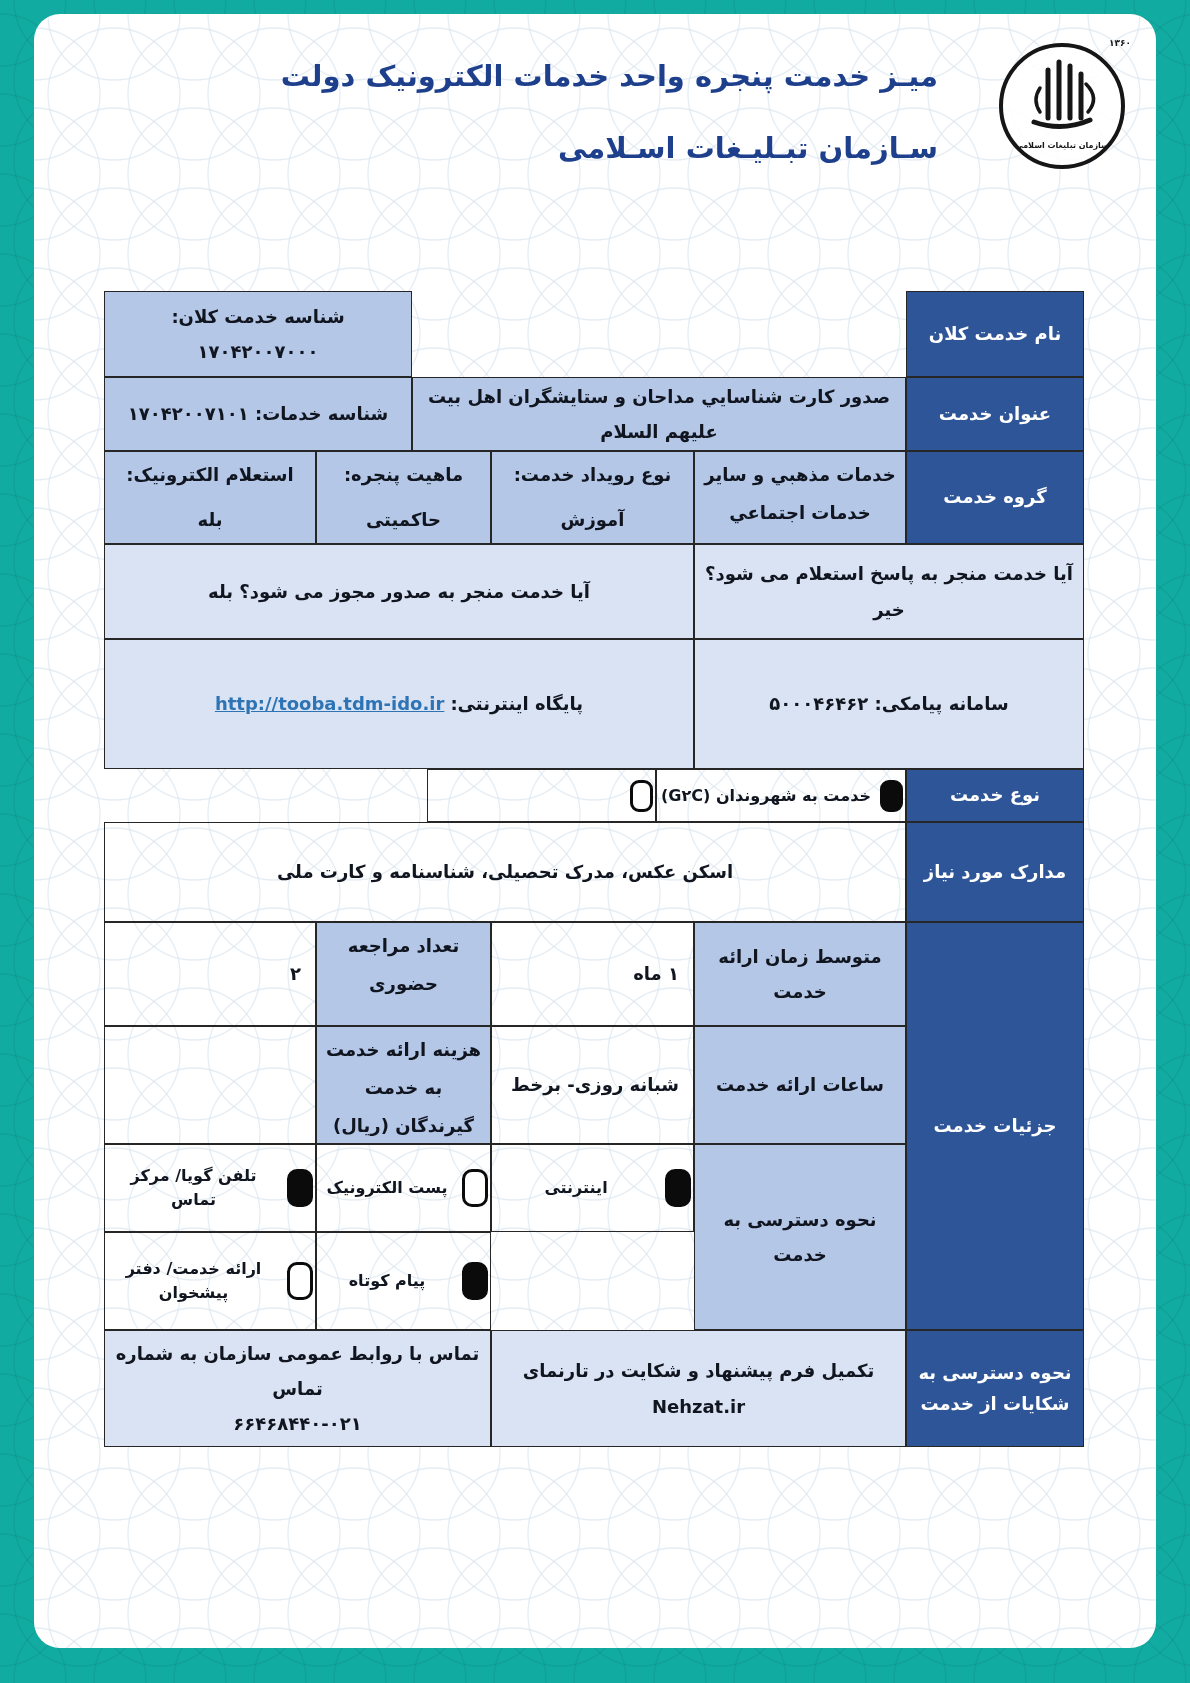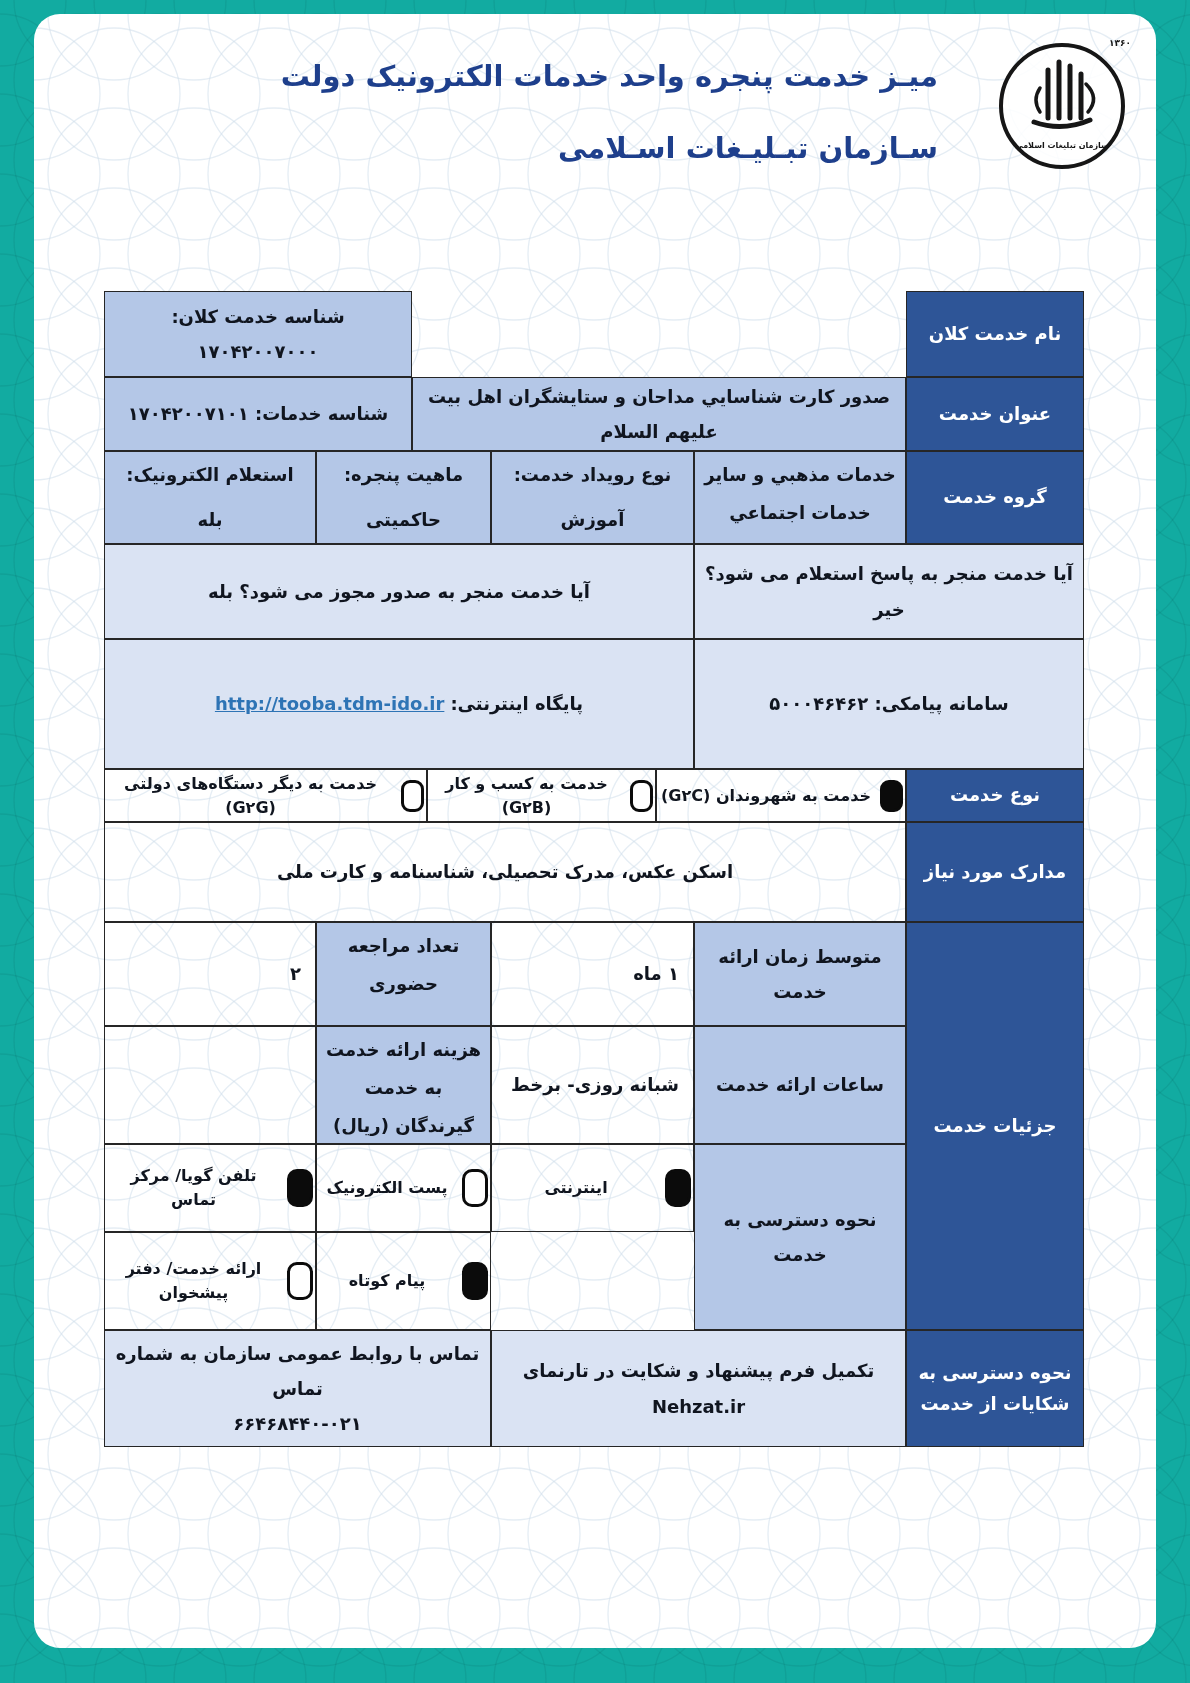--- a/index.html
+++ b/index.html
@@ -142,25 +142,20 @@
       <a class="link url-inline">http://tooba.tdm-ido.ir</a>
     </div>
 
     <div class="cell hdr" style="grid-area:6/1/7/2">نوع خدمت</div>
     <div class="cell bg-clear opt" style="grid-area:6/2/7/4">
       <span class="cb checked"></span>
       <span class="opt-label">خدمت به شهروندان (G۲C)</span>
     </div>
     <div class="cell bg-clear opt" style="grid-area:6/4/7/6">
       <span class="cb"></span>
-      <span class="opt-label">خدمت به کسب و کار (G۲B)</span>
-    </div>
-    <div class="cell bg-clear opt" style="grid-area:6/6/7/9">
-      <span class="cb"></span>
-      <span class="opt-label">خدمت به دیگر دستگاه‌های دولتی (G۲G)</span>
     </div>
 
     <div class="cell hdr" style="grid-area:7/1/8/2">مدارک مورد نیاز</div>
     <div class="cell bg-clear" style="grid-area:7/2/8/9">اسکن عکس، مدرک تحصیلی، شناسنامه و کارت ملی</div>
 
     <div class="cell hdr" style="grid-area:8/1/12/2">جزئیات خدمت</div>
 
     <div class="cell bg-mid" style="grid-area:8/2/9/3">متوسط زمان ارائه خدمت</div>
     <div class="cell bg-clear valign-right" style="grid-area:8/3/9/5">۱ ماه</div>
     <div class="cell bg-mid lbl2" style="grid-area:8/5/9/8">تعداد مراجعه حضوری</div>

